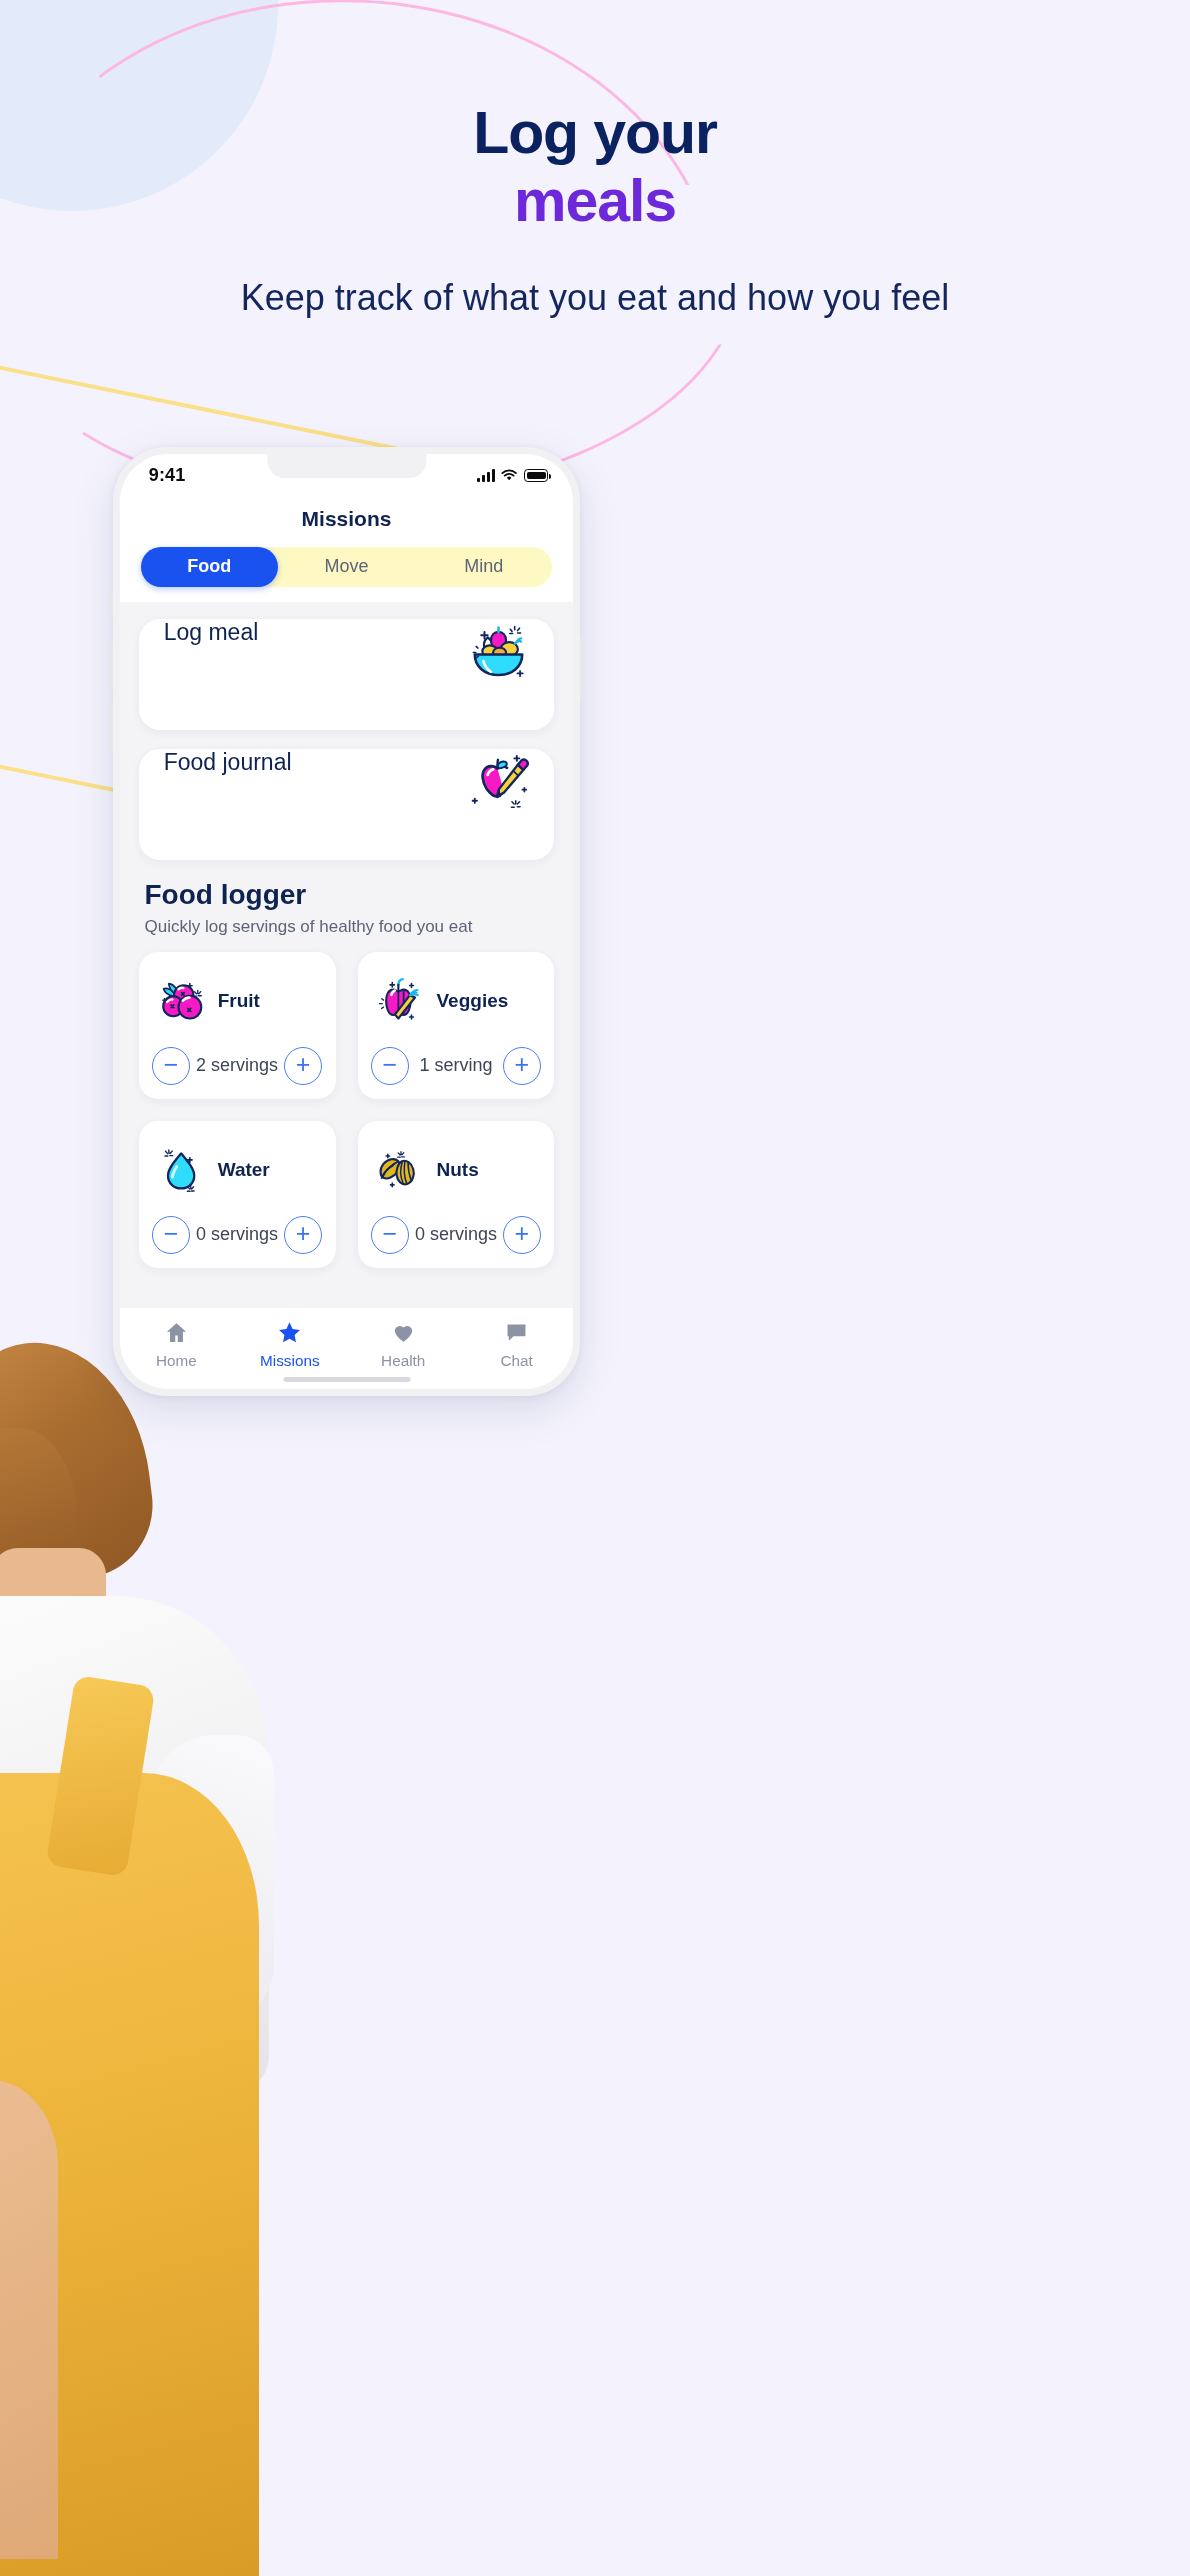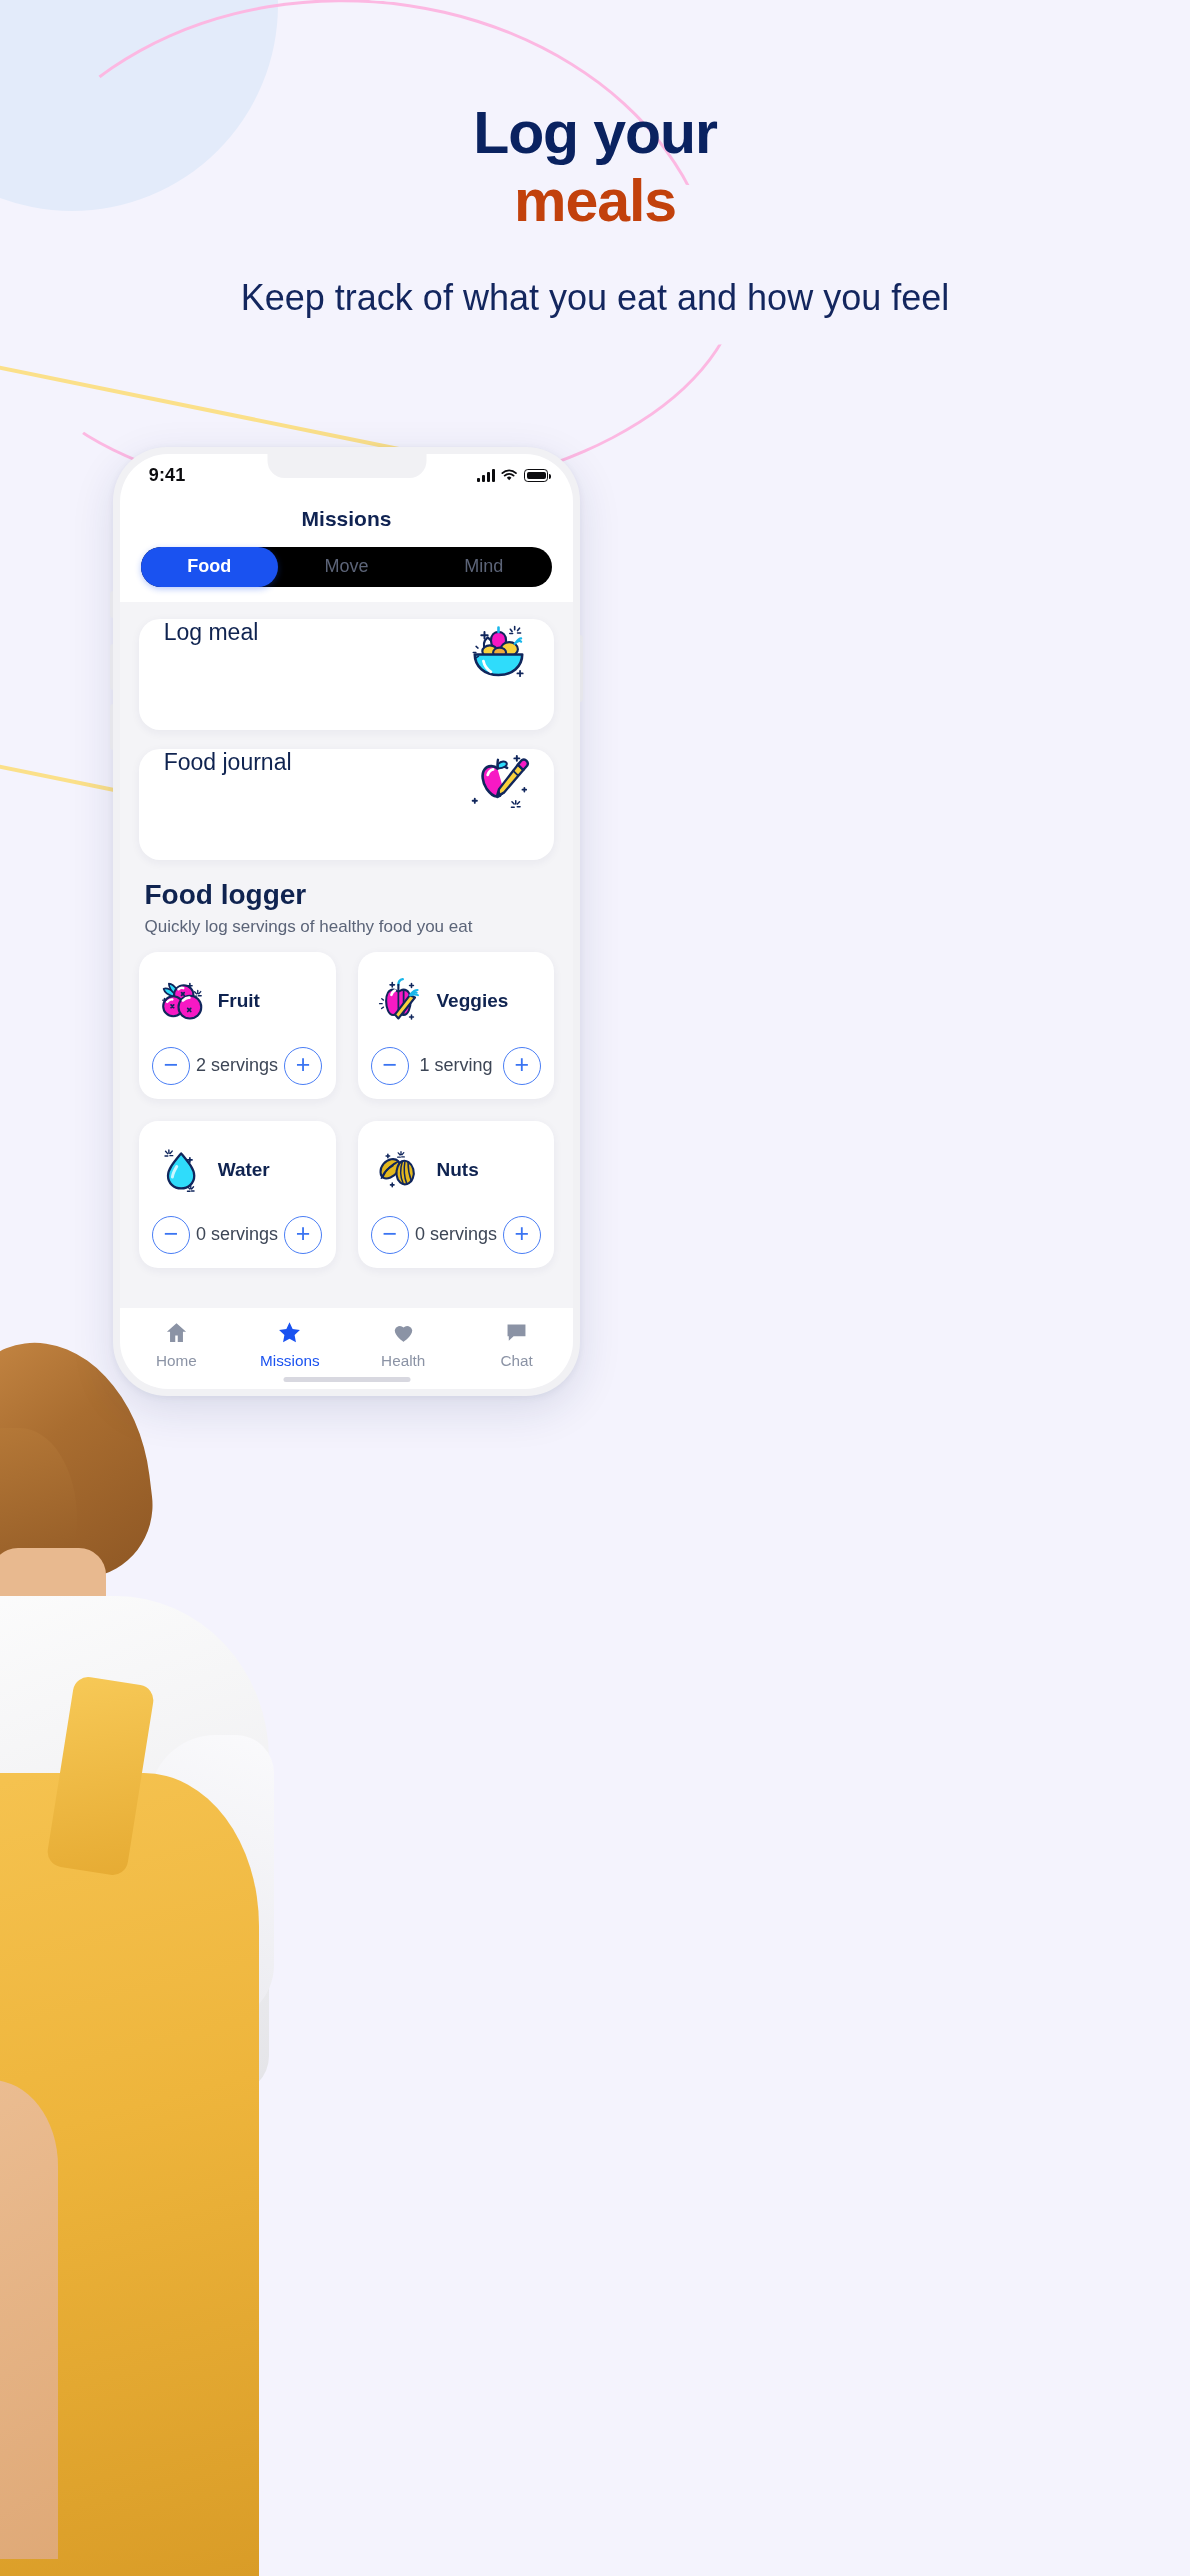--- a/index.html
+++ b/index.html
@@ -120,21 +120,21 @@
     z-index: 6;
   }
   .hero-title {
     margin-top: 102px;
     font-size: 59px;
     line-height: 1.06;
     font-weight: bold;
     letter-spacing: -1.1px;
     color: #0a2260;
   }
-  .hero-title .accent { color: #c2410c; display: block; margin-top: 5.8px; }
+  .hero-title .accent { color: #6d28d9; display: block; margin-top: 5.8px; }
   .hero-sub {
     margin-top: 42px;
     font-size: 36px;
     line-height: 1.26;
     color: #13265e;
     font-weight: normal;
   }
 
   
   .phone {
@@ -222,21 +222,21 @@
     flex: none;
   }
   .app-title {
     text-align: center;
     font-size: 21px;
     font-weight: bold;
     color: #102352;
     padding: 3.8px 0 15.3px;
   }
   .segmented {
-    background: #000000;
+    background: #fef9c3;
     border-radius: 21px;
     height: 40px;
     display: flex;
     align-items: flex-end;
     padding: 0;
   }
   .seg {
     flex: 1;
     height: 40px;
     border-radius: 21px;

